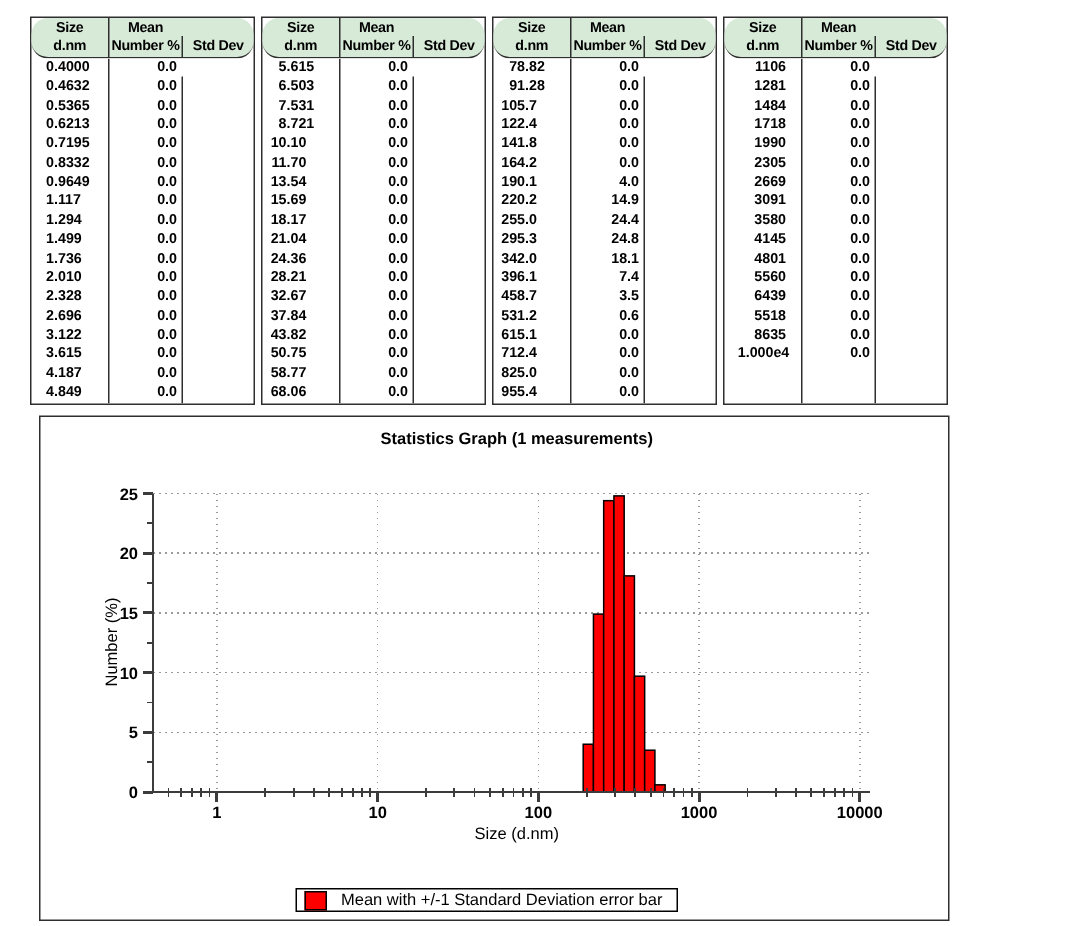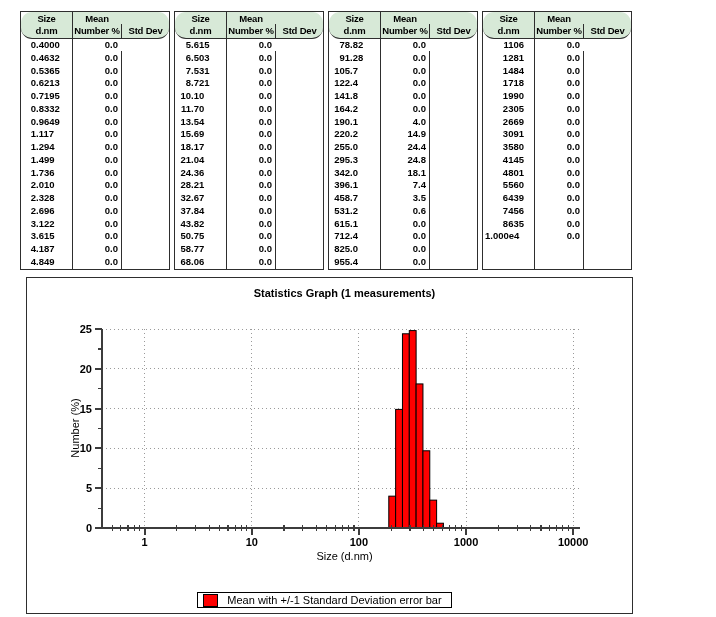--- a/index.html
+++ b/index.html
@@ -12,21 +12,21 @@
   .tbody{display:flex;height:230px;overflow:hidden;}
   .c1{width:51px;box-sizing:border-box;}
   .c2{width:49px;box-sizing:border-box;border-left:1px solid #2e2e2e;}
   .c3{width:48px;box-sizing:border-box;border-left:1px solid #2e2e2e;margin-top:12px;}
   .th{font-weight:bold;font-size:9.5px;text-align:center;line-height:12px;padding-top:1px;
       white-space:nowrap;overflow:hidden;letter-spacing:-0.2px;}
   .cell{height:12.78px;line-height:12.9px;font-weight:bold;font-size:9.5px;white-space:nowrap;}
   .size-cell{display:flex;padding-left:2px;box-sizing:border-box;}
   .size-cell .ip{display:inline-block;text-align:right;flex:0 0 auto;}
   .size-cell .dp{text-align:left;}
-  .size-cell.ra{display:block;text-align:left;padding-right:1px;}
+  .size-cell.ra{display:block;text-align:center;padding-right:1px;}
   .tbl0 .ip{width:13px;} .tbl1 .ip{width:14px;} .tbl2 .ip{width:19px;} .tbl3 .ip{width:24px;margin-left:15px;}
   .mean-cell{text-align:right;padding-right:3px;box-sizing:border-box;}
 
   
   #panel{position:absolute;left:26px;top:277px;width:605px;height:335px;border:1px solid #2e2e2e;}
   #plot-svg{position:absolute;left:0;top:0;}
   #chart-title{position:absolute;left:30px;right:0;top:9px;text-align:center;font-size:11px;font-weight:bold;}
   #ylabel{position:absolute;left:-51px;top:143px;width:200px;height:14px;text-align:center;
           font-size:11px;transform:rotate(-90deg);}
   #xlabel{position:absolute;left:30px;right:0;top:272px;text-align:center;font-size:11px;}
@@ -441,21 +441,21 @@
           </div>
           <div class="cell size-cell">
             <span class="ip">5560</span>
             <span class="dp"></span>
           </div>
           <div class="cell size-cell">
             <span class="ip">6439</span>
             <span class="dp"></span>
           </div>
           <div class="cell size-cell">
-            <span class="ip">7456</span>
+            <span class="ip">5518</span>
             <span class="dp"></span>
           </div>
           <div class="cell size-cell">
             <span class="ip">8635</span>
             <span class="dp"></span>
           </div>
           <div class="cell size-cell ra">1.000e4</div>
         </div>
         <div class="c2">
           <div class="cell mean-cell">0.0</div>

